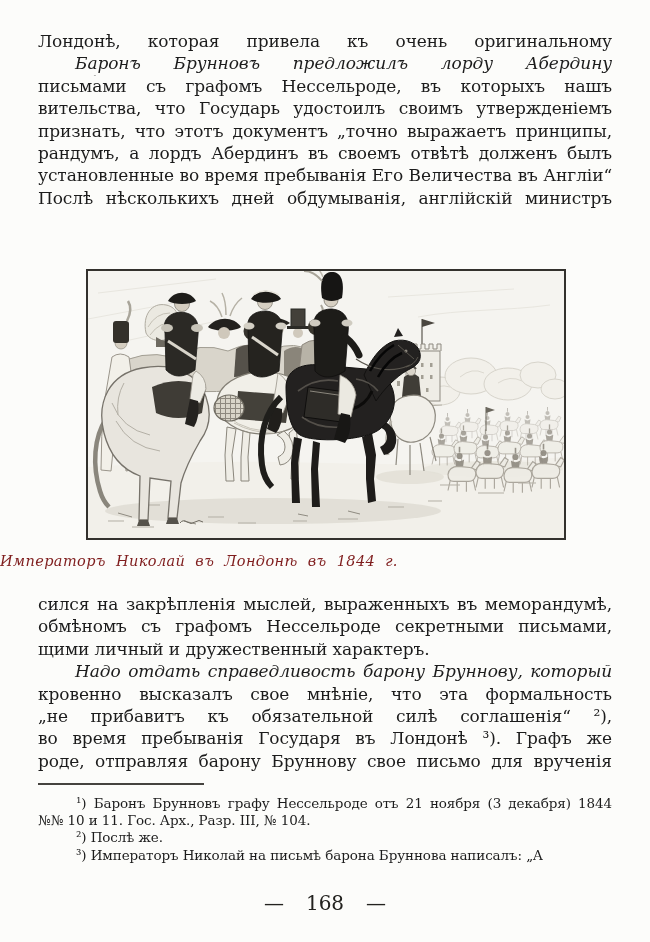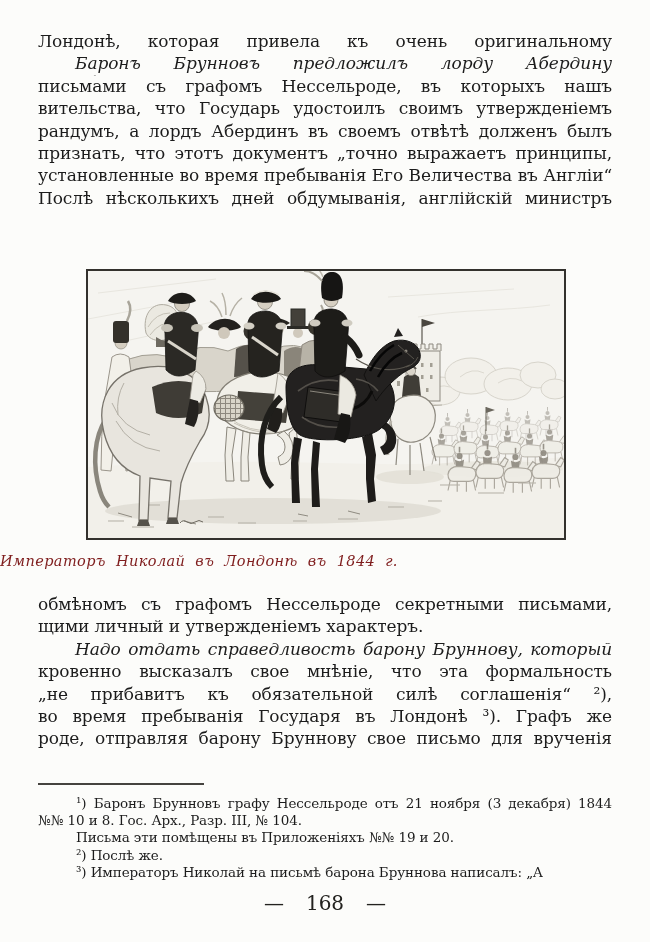--- a/index.html
+++ b/index.html
@@ -48,22 +48,22 @@
 </head>
 <body>
 
 <div class="page">
 
   <section class="block b1">
     <div class="line">Лондонѣ, которая привела къ очень оригинальному выполненію</div>
     <div class="line ind">Баронъ Брунновъ предложилъ лорду Абердину обмѣняться</div>
     <div class="line">письмами съ графомъ Нессельроде, въ которыхъ нашъ министръ</div>
     <div class="line">вительства, что Государь удостоилъ своимъ утвержденіемъ мемо-</div>
+    <div class="line">признать, что этотъ документъ „точно выражаетъ принципы,</div>
     <div class="line">рандумъ, а лордъ Абердинъ въ своемъ отвѣтѣ долженъ былъ</div>
-    <div class="line">признать, что этотъ документъ „точно выражаетъ принципы,</div>
     <div class="line">установленные во время пребыванія Его Величества въ Англіи“ ¹).</div>
     <div class="line">Послѣ нѣсколькихъ дней обдумыванія, англійскій министръ согла-</div>
   </section>
 
   <figure class="engraving">
     <svg width="476" height="267" viewBox="0 0 476 267" xmlns="http://www.w3.org/2000/svg">
       <defs>
         <pattern id="basket" width="5" height="5" patternUnits="userSpaceOnUse">
           <rect width="5" height="5" fill="#d9d5c9"></rect>
           <path d="M0,2.5 H5 M2.5,0 V5" stroke="#8d887e" stroke-width="1"></path>
@@ -276,35 +276,35 @@
         <path d="M235,6 q-4,-10 -12,-14" stroke="#bdb9ae" stroke-width="1.5" fill="none"></path>
       </g>
 
       <path d="M92,252 q3,-4 7,-1 q4,3 8,0 q4,-3 8,0" stroke="#6e6a61" stroke-width="1" fill="none"></path>
     </svg>
   </figure>
 
   <div class="caption">Императоръ Николай въ Лондонѣ въ 1844 г.</div>
 
   <section class="block b2">
+    <div class="line">сился на закрѣпленія мыслей, выраженныхъ въ меморандумѣ,</div>
     <div class="line">обмѣномъ съ графомъ Нессельроде секретными письмами, имѣю-</div>
-    <div class="line flush">щими личный и утвержденіемъ характеръ.</div>
+    <div class="line flush">щими личный и дружественный характеръ.</div>
     <div class="line ind">Надо отдать справедливость барону Бруннову, который от-</div>
     <div class="line">кровенно высказалъ свое мнѣніе, что эта формальность „ничего</div>
     <div class="line">„не прибавитъ къ обязательной силѣ соглашенія“ ²), заключеннаго</div>
     <div class="line">во время пребыванія Государя въ Лондонѣ ³). Графъ же Нессель-</div>
     <div class="line">роде, отправляя барону Бруннову свое письмо для врученія лорду</div>
   </section>
 
   <hr class="fn-divider">
 
   <section class="footnotes">
     <div class="fn-line ind j">¹) Баронъ Брунновъ графу Нессельроде отъ 21 ноября (3 декабря) 1844 года,</div>
-    <div class="fn-line">№№ 10 и 8. Гос. Арх., Разр. III, № 104.</div>
-    <div class="fn-line ind">Письма эти помѣщены въ Приложеніяхъ №№ 19 и 20.</div>
+    <div class="fn-line">№№ 10 и 11. Гос. Арх., Разр. III, № 104.</div>
     <div class="fn-line ind">²) Послѣ же.</div>
     <div class="fn-line ind">³) Императоръ Николай на письмѣ барона Бруннова написалъ: „A merveille“.</div>
   </section>
 
   <div class="pageno">
     <span>—</span>
     <span>168</span>
     <span>—</span>
   </div>
 

